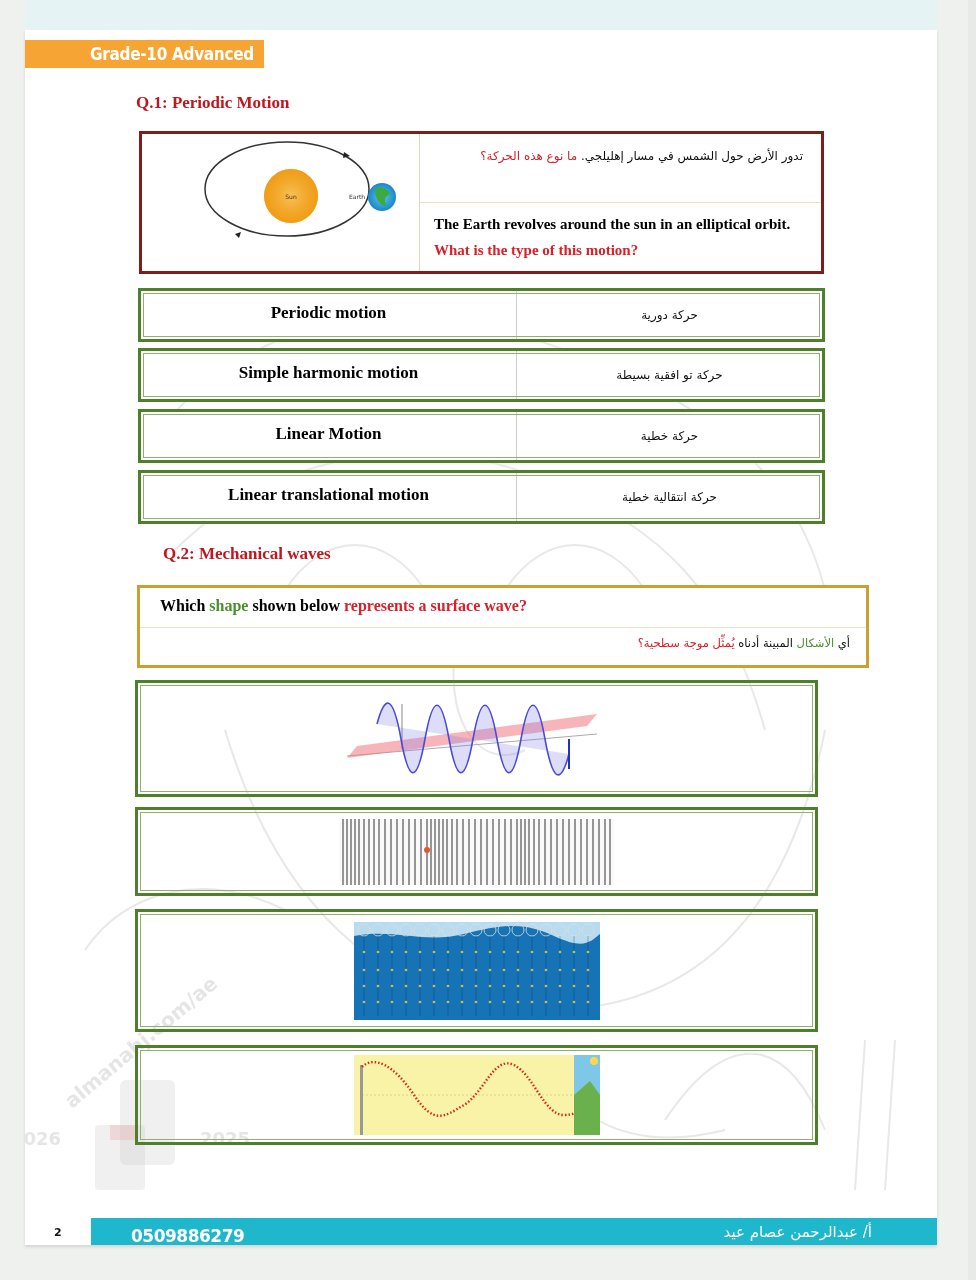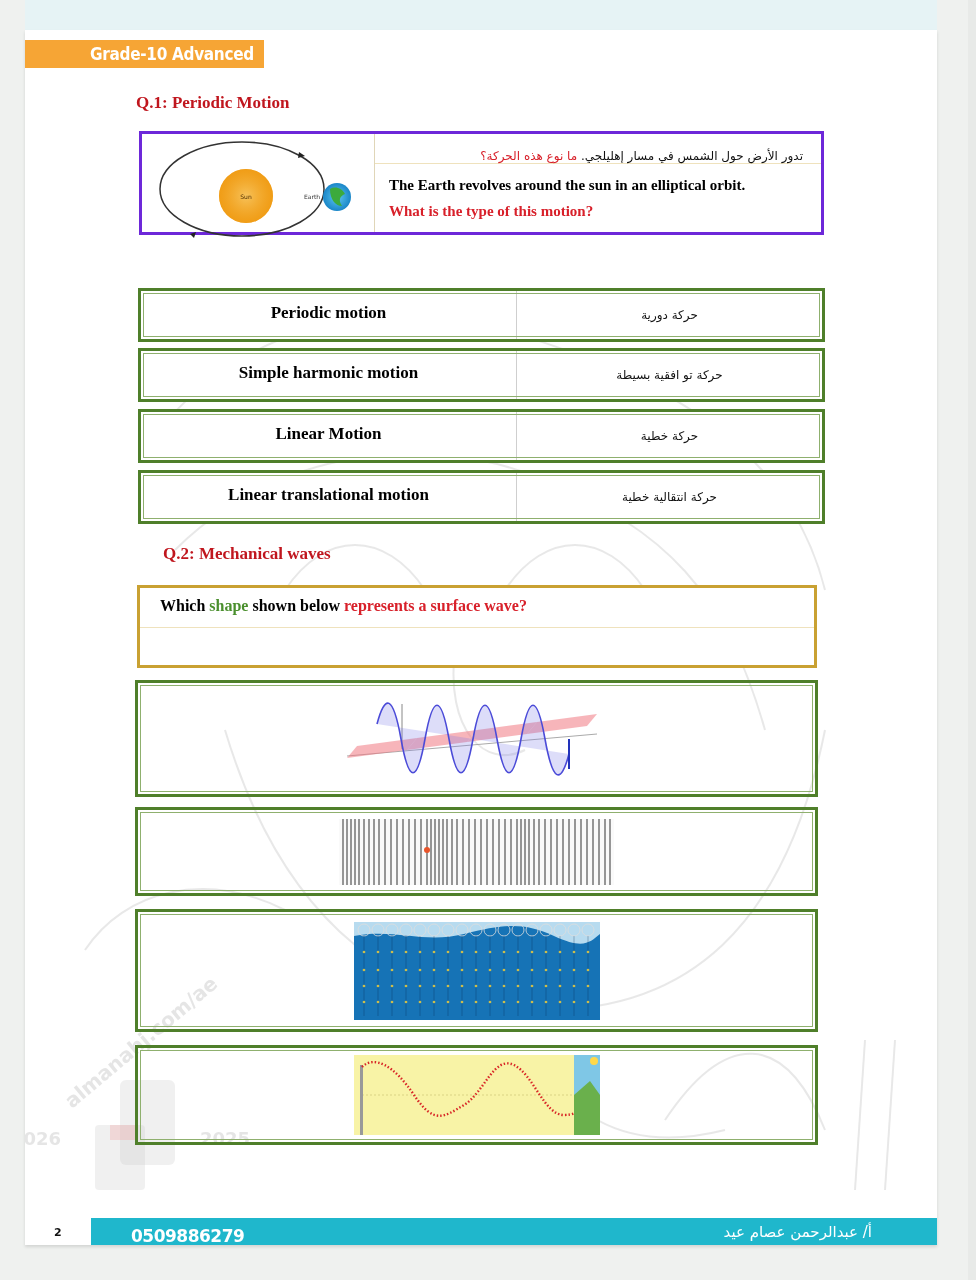--- a/index.html
+++ b/index.html
@@ -33,23 +33,24 @@
     position: absolute; left: 0; top: 10px; width: 239px; height: 28px;
     background: #f6a535;
     color: #fff; font-family: "DejaVu Sans Condensed", "DejaVu Sans", sans-serif;
     font-weight: bold; font-size: 17px; line-height: 28px;
     padding-left: 65px; letter-spacing: -0.3px;
   }
   .q-title {
     position: absolute; color: #c0161e; font-weight: bold; font-size: 17px;
   }
   .q1-box {
-    position: absolute; left: 114px; top: 101px; width: 685px; height: 104px;
-    border: 3px solid #6d28d9;
+    position: absolute; left: 114px; top: 101px; width: 685px; height: 143px;
+    border: 3px solid #7f1d1d;
     display: flex;
+    padding-left: 45px;
   }
   .q1-img { width: 233px; border-right: 1px solid #e0d6b8; position: relative; }
   .q1-text { flex: 1; display: flex; flex-direction: column; }
   .q1-ar {
     height: 70px; border-bottom: 1px solid #efe2bd; direction: rtl;
     padding: 15px 18px 0 10px; font-family: "DejaVu Sans", sans-serif; font-size: 12px; color: #111;
   }
   .q1-ar .red { color: #d8202a; }
   .q1-en { padding: 8px 14px; font-weight: bold; font-size: 15px; line-height: 26px; }
   .q1-en .red { color: #d8202a; }
@@ -61,21 +62,21 @@
   }
   .opt-en {
     width: 376px; border-right: 1px solid #cfcfcf;
     text-align: center; font-weight: bold; font-size: 17px; line-height: 44px;
   }
   .opt-ar {
     flex: 1; direction: rtl; text-align: center; font-family: "DejaVu Sans", sans-serif;
     font-size: 12px; line-height: 48px; color: #111;
   }
   .q2-box {
-    position: absolute; left: 112px; top: 555px; width: 680px; height: 83px;
+    position: absolute; left: 112px; top: 555px; width: 732px; height: 83px;
     border: 3px solid #c9a132; background: #fff;
   }
   .q2-en {
     height: 40px; border-bottom: 1px solid #efe2bd; padding: 9px 20px;
     font-weight: bold; font-size: 16px;
   }
   .green { color: #4a8f2d; }
   .red2 { color: #d8202a; }
   .q2-ar {
     direction: rtl; padding: 8px 16px; font-family: "DejaVu Sans", sans-serif; font-size: 11.5px; color: #111;
@@ -193,20 +194,23 @@
   <div class="opt-row" style="top:440px;">
     <div class="opt-en">Linear translational motion</div>
     <div class="opt-ar">حركة انتقالية خطية</div>
   </div>
 
   <div class="q-title" style="left:138px;top:514px;">Q.2: Mechanical waves</div>
 
   <div class="q2-box">
     <div class="q2-en">
       <span>Which </span><span class="green">shape</span><span> shown below </span><span class="red2">represents a surface wave?</span>
+    </div>
+    <div class="q2-ar">
+      <span>أي </span><span class="green">الأشكال</span><span> المبينة أدناه </span><span class="red2">يُمثِّل موجة سطحية؟</span>
     </div>
   </div>
 
   <div class="wave-box" style="top:650px;height:117px;">
     <svg width="260" height="90" viewBox="0 0 260 90">
       <line x1="0" y1="62" x2="250" y2="40" stroke="#aaa" stroke-width="1"></line>
       <line x1="55" y1="10" x2="55" y2="55" stroke="#888" stroke-width="1"></line>
       <g fill="rgba(240,120,130,0.55)">
         <polygon points="0,64 60,56 70,44 10,52"></polygon>
         <polygon points="60,56 120,48 130,36 70,44"></polygon>

